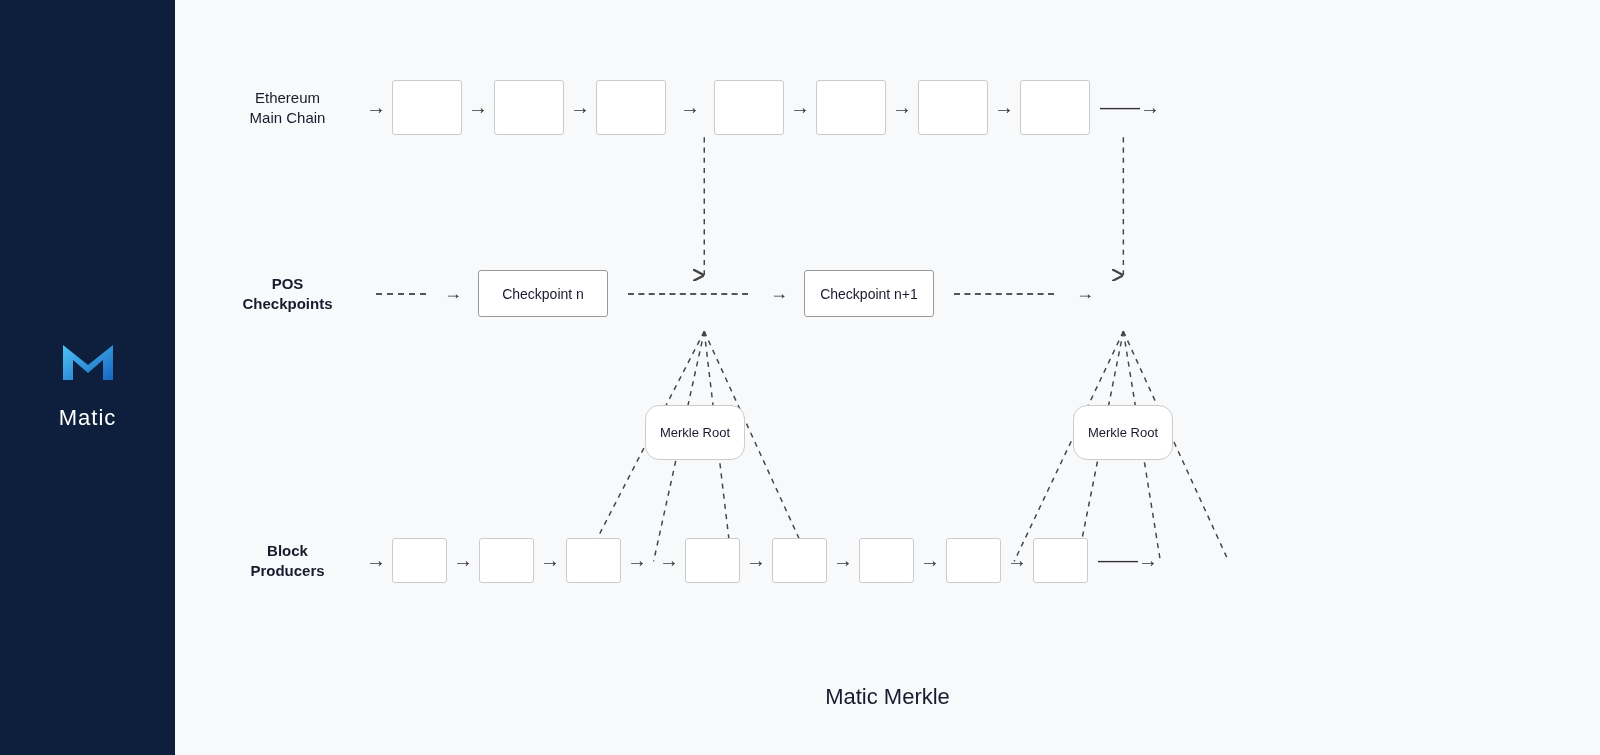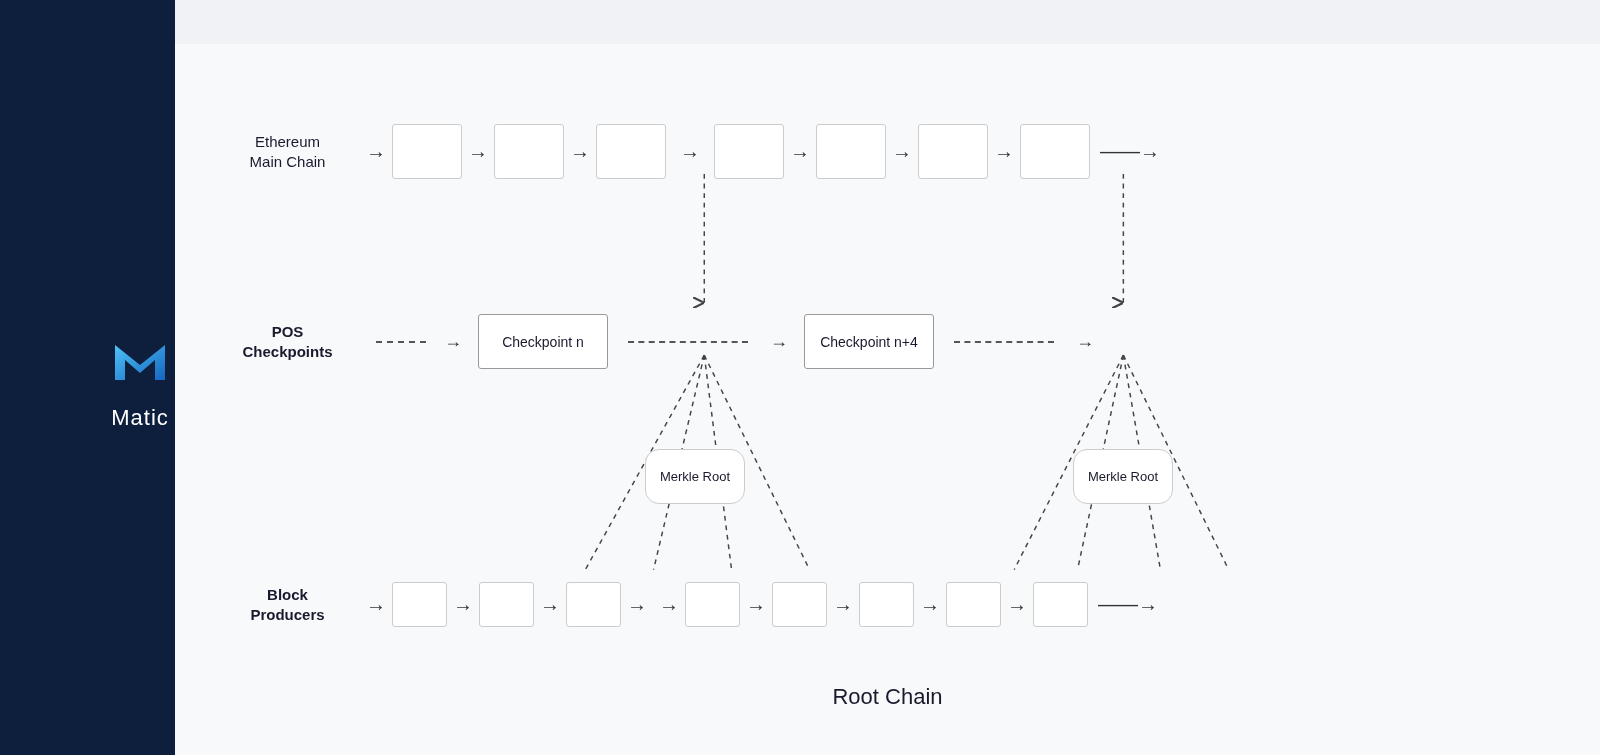--- a/index.html
+++ b/index.html
@@ -11,21 +11,21 @@
       overflow: hidden;
       display: flex;
     }
 
     .sidebar {
       width: 175px;
       background: #0d1f3c;
       height: 755px;
       display: flex;
       flex-direction: column;
-      align-items: flex-end;
+      align-items: center;
       justify-content: center;
       flex-shrink: 0;
     }
 
     .logo-container {
       display: flex;
       flex-direction: column;
       align-items: center;
       gap: 10px;
     }
@@ -43,21 +43,20 @@
     }
 
     .main-content {
       flex: 1;
       background: #f8f9fb;
       padding: 30px 40px;
       position: relative;
       display: flex;
       flex-direction: column;
       justify-content: space-between;
-      margin-top: 44px;
     }
 
     .diagram-area {
       flex: 1;
       position: relative;
     }
 
     
     .row {
       display: flex;
@@ -97,21 +96,21 @@
       width: 70px;
       height: 55px;
       border: 1.5px solid #ccc;
       background: white;
       border-radius: 3px;
       flex-shrink: 0;
     }
 
     .checkpoint-box {
       width: 130px;
-      height: 55px;
+      height: 47px;
       border: 1.5px solid #999;
       background: white;
       border-radius: 3px;
       display: flex;
       align-items: center;
       justify-content: center;
       font-size: 14px;
       font-weight: 500;
       color: #1a1a2e;
       text-align: center;
@@ -227,21 +226,21 @@
 
     <div class="row row-pos" style="align-items:center;">
       <div class="row-label" style="white-space:pre-line; font-weight:700; font-size:15px;">POS
 Checkpoints</div>
 
       <span style="display:inline-block; width:50px; border-top:2px dashed #555; height:0; margin:0 2px;"></span>
       <span style="font-size:18px; color:#333; margin:0 2px;">→</span>
       <div class="checkpoint-box">Checkpoint n</div>
       <span style="display:inline-block; width:120px; border-top:2px dashed #555; height:0; margin:0 6px;"></span>
       <span style="font-size:18px; color:#333; margin:0 2px;">→</span>
-      <div class="checkpoint-box">Checkpoint n+4</div>
+      <div class="checkpoint-box">Checkpoint n+1</div>
       <span style="display:inline-block; width:100px; border-top:2px dashed #555; height:0; margin:0 6px;"></span>
       <span style="font-size:18px; color:#333; margin:0 2px;">→</span>
     </div>
 
     <div style="position:absolute; top:375px; left:430px;">
       <div class="merkle-box">Merkle
 Root</div>
     </div>
     <div style="position:absolute; top:375px; left:858px;">
       <div class="merkle-box">Merkle
@@ -266,14 +265,14 @@
       <div class="block-box" style="width:55px; height:45px;"></div>
       <span class="arrow-solid">→</span>
       <div class="block-box" style="width:55px; height:45px;"></div>
       <span class="arrow-solid">→</span>
       <div class="block-box" style="width:55px; height:45px;"></div>
       <span style="font-size:20px; color:#333; margin-left:10px;">——→</span>
     </div>
 
   </div>
 
-  <div class="bottom-label">Root Chain</div>
+  <div class="bottom-label">Matic Merkle</div>
 </div>
 
 </body></html>

